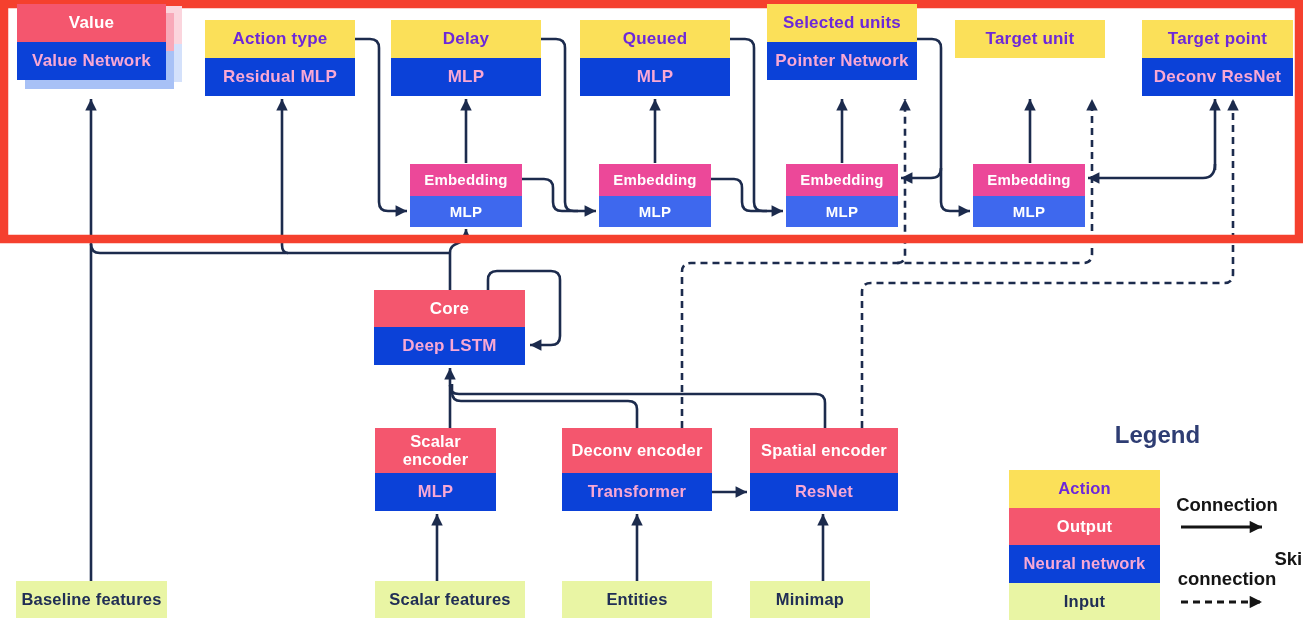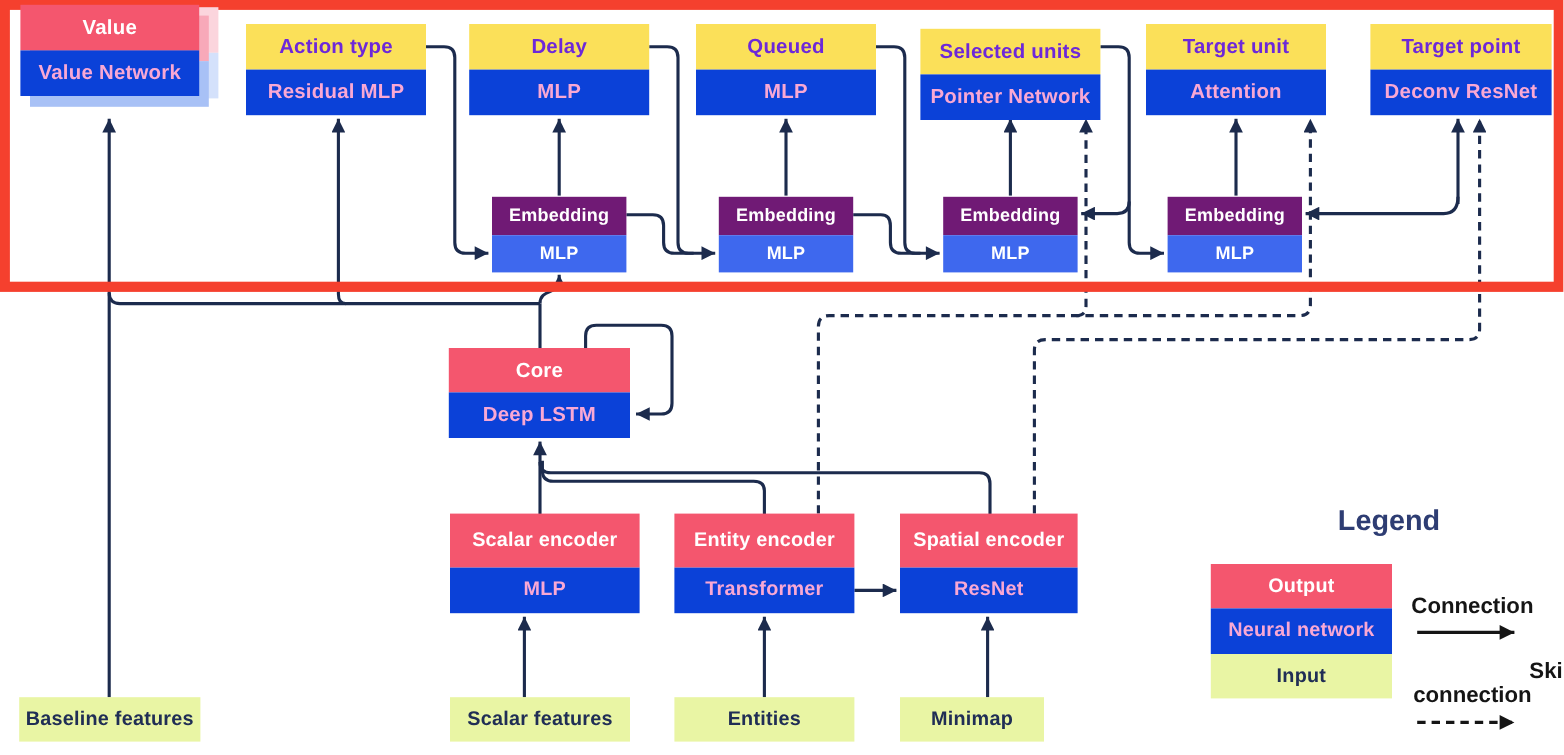--- a/index.html
+++ b/index.html
@@ -10,21 +10,21 @@
   .ghost{position:absolute;display:flex;flex-direction:column;z-index:1;}
   .half{display:flex;align-items:center;justify-content:center;font-weight:700;letter-spacing:.2px;line-height:1.05;}
   .h-cap{height:38px;} .h-bod{height:38px;}
   .e-cap{height:32px;} .e-bod{height:31px;}
   .c-cap{height:37px;} .c-bod{height:38px;}
   .n-cap{height:45px;} .n-bod{height:38px;}
   .in-bod{height:37px;}
   .yellow{background:#FBE059;color:#6d28d9;}
   .pinkM{background:#F4566E;color:#ffffff;}
   .blueM{background:#0B41D8;color:#f9a8d4;}
-  .pinkE{background:#701a75;color:#ffffff;}
+  .pinkE{background:#ec4899;color:#ffffff;}
   .blueE{background:#3E68EE;color:#ffffff;}
   .greenI{background:#E9F5A4;color:#202E55;}
   .gA-p{background:#F8A9B9;} .gA-b{background:#A8C1F6;}
   .gB-p{background:#FBD5DD;} .gB-b{background:#D4E1FB;}
   .f17{font-size:17px;} .f15{font-size:15px;} .f16{font-size:16.5px;}
   .lg-title{position:absolute;left:1095px;top:421px;width:125px;text-align:center;
             font-size:24px;font-weight:700;color:#2E3D73;z-index:2;}
   .lg-label{position:absolute;width:124px;text-align:center;font-size:18.5px;font-weight:700;
             color:#151515;z-index:2;line-height:1.02;}
 </style>
@@ -111,27 +111,26 @@
     <div class="half h-bod blueM f17">Residual MLP</div>
   </div>
   <div class="blk" style="left:391px;top:20px;width:150px;">
     <div class="half h-cap yellow f17">Delay</div>
     <div class="half h-bod blueM f17">MLP</div>
   </div>
   <div class="blk" style="left:580px;top:20px;width:150px;">
     <div class="half h-cap yellow f17">Queued</div>
     <div class="half h-bod blueM f17">MLP</div>
   </div>
-  <div class="blk" style="left:767px;top:24px;width:150px;">
+  <div class="blk" style="left:767px;top:4px;width:150px;">
     <div class="half h-cap yellow f17">Selected units</div>
     <div class="half h-bod blueM f17">Pointer Network</div>
   </div>
   <div class="blk" style="left:955px;top:20px;width:150px;">
     <div class="half h-cap yellow f17">Target unit</div>
-    <div class="half h-bod blueM f17">Attention</div>
   </div>
   <div class="blk" style="left:1142px;top:20px;width:151px;">
     <div class="half h-cap yellow f17">Target point</div>
     <div class="half h-bod blueM f17">Deconv ResNet</div>
   </div>
 
   <div class="blk" style="left:410px;top:164px;width:112px;">
     <div class="half e-cap pinkE f15">Embedding</div>
     <div class="half e-bod blueE f15">MLP</div>
   </div>
@@ -146,26 +145,26 @@
   <div class="blk" style="left:973px;top:164px;width:112px;">
     <div class="half e-cap pinkE f15">Embedding</div>
     <div class="half e-bod blueE f15">MLP</div>
   </div>
 
   <div class="blk" style="left:374px;top:290px;width:151px;">
     <div class="half c-cap pinkM f17">Core</div>
     <div class="half c-bod blueM f17">Deep LSTM</div>
   </div>
 
-  <div class="blk" style="left:375px;top:428px;width:158px;">
+  <div class="blk" style="left:375px;top:428px;width:121px;">
     <div class="half n-cap pinkM f16">Scalar encoder</div>
     <div class="half n-bod blueM f16">MLP</div>
   </div>
   <div class="blk" style="left:562px;top:428px;width:150px;">
-    <div class="half n-cap pinkM f16">Entity encoder</div>
+    <div class="half n-cap pinkM f16">Deconv encoder</div>
     <div class="half n-bod blueM f16">Transformer</div>
   </div>
   <div class="blk" style="left:750px;top:428px;width:148px;">
     <div class="half n-cap pinkM f16">Spatial encoder</div>
     <div class="half n-bod blueM f16">ResNet</div>
   </div>
 
   <div class="blk" style="left:16px;top:581px;width:151px;">
     <div class="half in-bod greenI f16">Baseline features</div>
   </div>
@@ -174,20 +173,21 @@
   </div>
   <div class="blk" style="left:562px;top:581px;width:150px;">
     <div class="half in-bod greenI f16">Entities</div>
   </div>
   <div class="blk" style="left:750px;top:581px;width:120px;">
     <div class="half in-bod greenI f16">Minimap</div>
   </div>
 
   <div class="lg-title">Legend</div>
   <div class="blk" style="left:1009px;top:470px;width:151px;">
+    <div class="half yellow f16" style="height:38px;">Action</div>
     <div class="half pinkM f16" style="height:37px;">Output</div>
     <div class="half blueM f16" style="height:38px;">Neural network</div>
     <div class="half greenI f16" style="height:37px;">Input</div>
   </div>
   <div class="lg-label" style="left:1165px;top:496px;">Connection</div>
   <div class="lg-label" style="left:1232px;top:550px;">Skip</div>
   <div class="lg-label" style="left:1165px;top:570px;">connection</div>
 
 </div>
 

